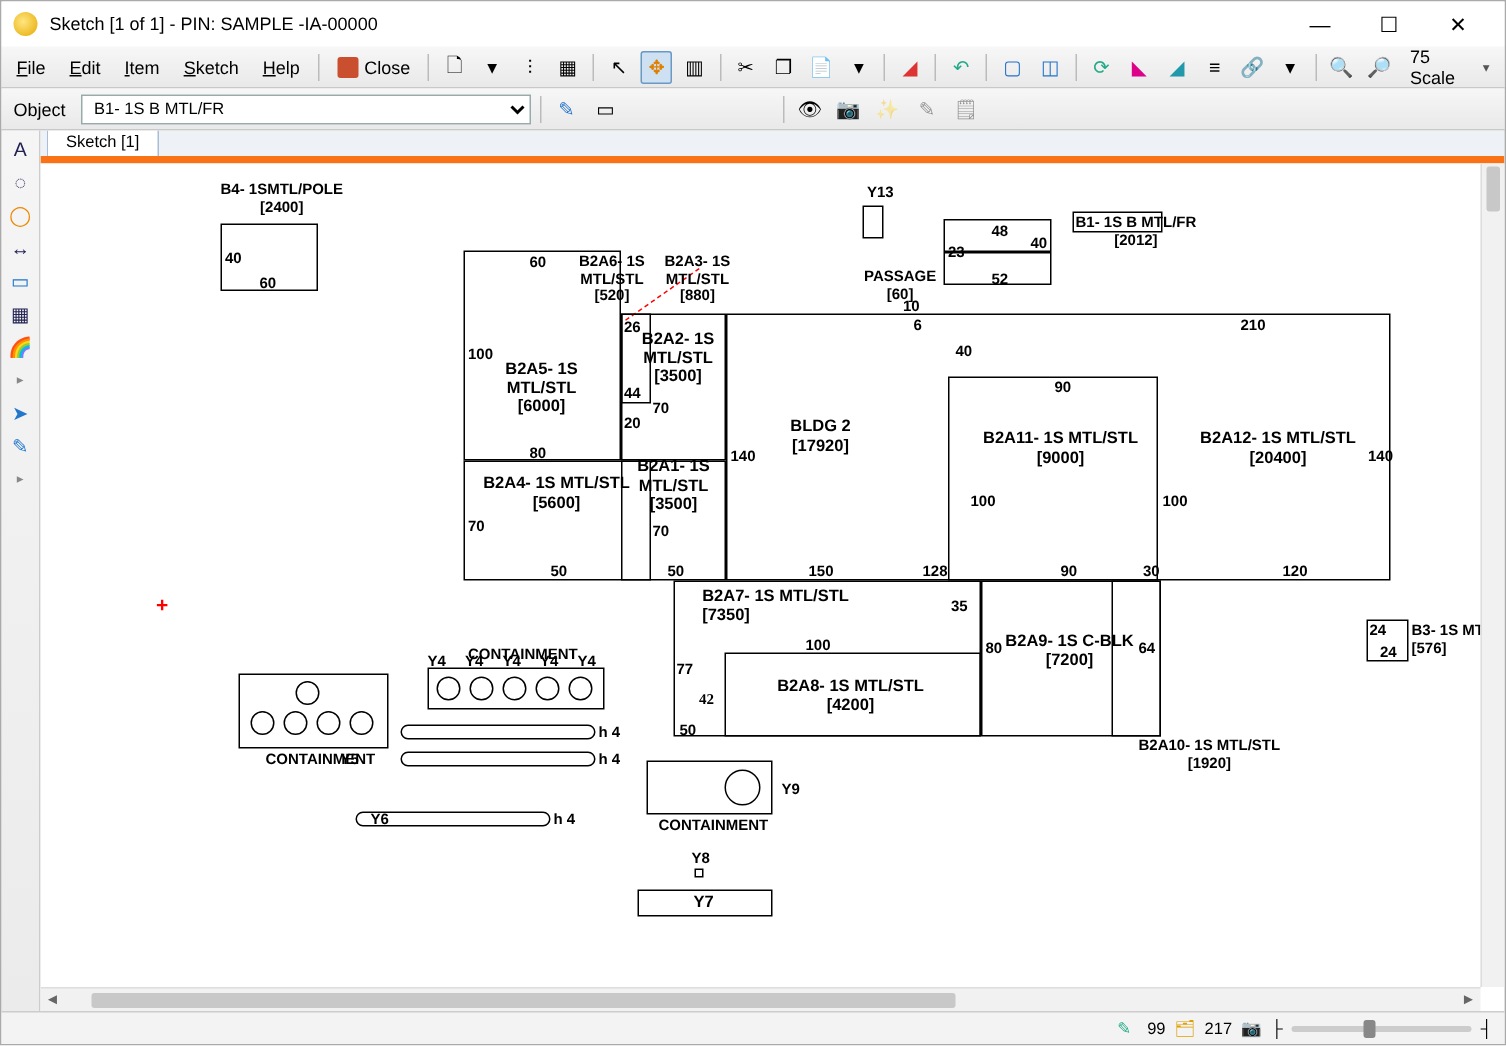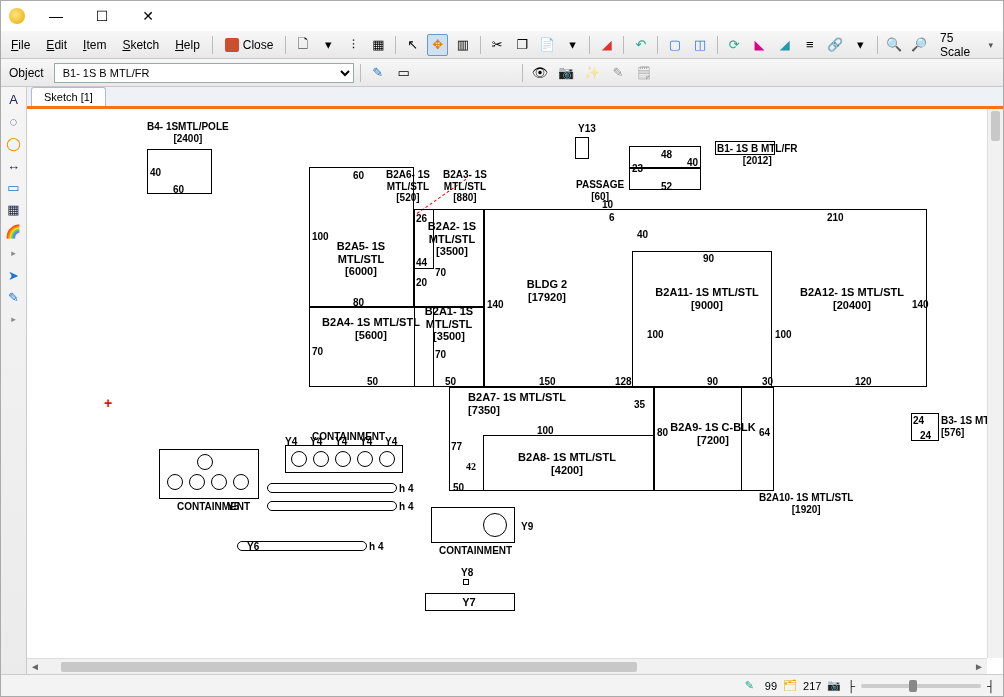--- a/index.html
+++ b/index.html
@@ -17,21 +17,21 @@
 .tb-btn.active { background: #cde1f3; border-color: #6a99c4; }
 .close-big { display: flex; align-items: center; gap: 4px; padding: 2px 6px; cursor: pointer; font-size: 12px; }
 .close-big .ic { width: 14px; height: 14px; background: #c94f2f; border-radius: 2px; display: inline-block; }
 .scale-sel { padding: 2px 6px; cursor: pointer; font-size: 12px; display: flex; align-items: center; gap: 4px; }
 .scale-sel::after { content: "▾"; font-size: 9px; color: #555; }
 .secondbar .lbl { font-size: 12px; padding: 0 6px 0 4px; }
 .obj-select { width: 300px; height: 20px; border: 1px solid #9aa; background: #fff; font-size: 11px; padding: 1px 4px; }
 .body-area { flex: 1; display: flex; overflow: hidden; }
 .left-tools { width: 26px; background: linear-gradient(#f5f5f5,#ebebeb); border-right: 1px solid #ccc; display: flex; flex-direction: column; align-items: center; padding-top: 2px; gap: 2px; }
 .lt { width: 20px; height: 20px; display: flex; align-items: center; justify-content: center; cursor: pointer; font-size: 13px; color: #225; }
-.tab-strip { height: 22px; display: flex; align-items: flex-end; padding-left: 4px; background: #eef2f7; border-bottom: 3px solid #f97316; }
+.tab-strip { height: 22px; display: flex; align-items: flex-end; padding-left: 4px; background: #eef2f7; border-bottom: 5px solid #f97316; }
 .tab { padding: 3px 12px; background: #fff; border: 1px solid #a9bdd6; border-bottom: none; border-radius: 3px 3px 0 0; font-size: 11px; cursor: pointer; }
 .main-col { flex:1; display:flex; flex-direction:column; overflow:hidden; }
 .canvas-wrap { flex: 1; position: relative; background: #fff; overflow: hidden; }
 .canvas { position: absolute; inset: 0 16px 16px 0; overflow: hidden; background: #fff; }
 .vscroll { position:absolute; right:0; top:0; bottom:16px; width:16px; background:#f1f1f1; border-left:1px solid #ddd; }
 .vscroll::before { content:""; position:absolute; top:2px; left:3px; right:3px; height:30px; background:#c8c8c8; border-radius:2px;}
 .hscroll { position:absolute; left:0; right:16px; bottom:0; height:16px; background:#f1f1f1; border-top:1px solid #ddd; display:flex; align-items:center; }
 .hscroll .thumb { margin-left:18px; width:60%; height:10px; background:#c8c8c8; border-radius:2px;}
 .hscroll .arrow { width:16px; text-align:center; color:#666; font-size:10px;}
 .block { position: absolute; border: 1px solid #000; background: transparent; font-size: 10px; }
@@ -49,20 +49,21 @@
 .slider-track { width:120px; height:4px; background:#ccc; position:relative; border-radius:2px;}
 .slider-thumb { position:absolute; top:-4px; left:40%; width:8px; height:12px; background:#888; border-radius:2px;}
 </style>
 </head>
 <body>
 
 <div class="window">
 
   <div class="titlebar">
     <span class="icon"></span>
+    <span class="title">Sketch [1 of 1] - PIN: SAMPLE   -IA-00000</span>
     <div class="winbtn">—</div>
     <div class="winbtn">☐</div>
     <div class="winbtn close">✕</div>
   </div>
 
   <div class="menubar">
     <span class="menu-item"><u>F</u><span></span>ile</span>
     <span class="menu-item"><u>E</u>dit</span>
     <span class="menu-item"><u>I</u>tem</span>
     <span class="menu-item"><u>S</u>ketch</span>

